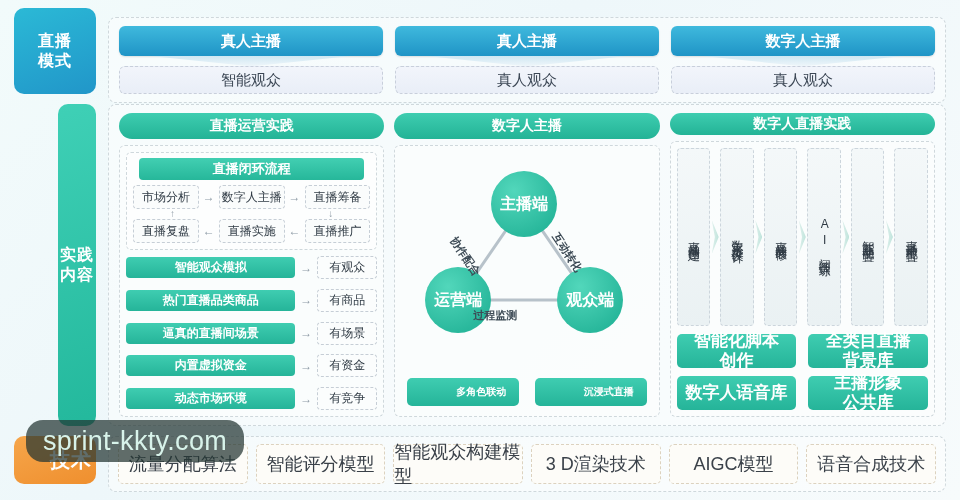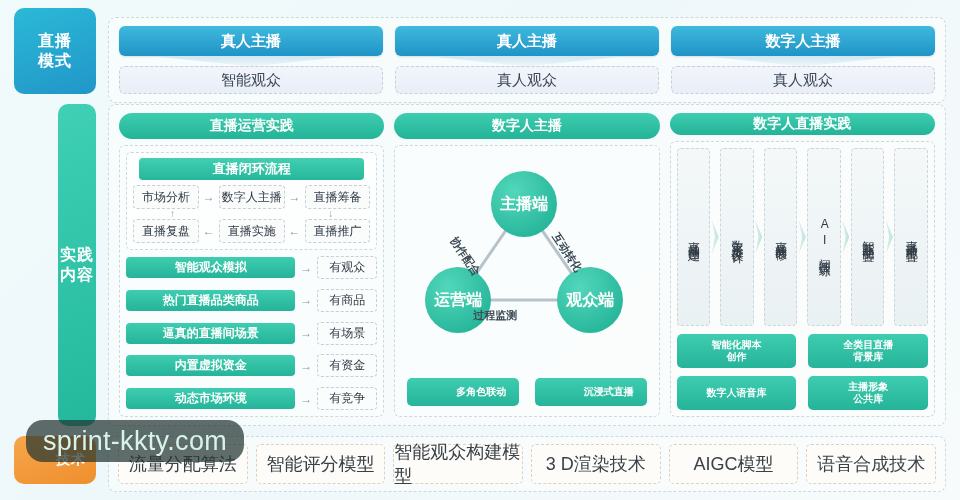--- a/index.html
+++ b/index.html
@@ -14,21 +14,21 @@
   .rail{position:absolute;left:14px;top:8px;width:82px;height:484px;}
   .rail-cell{
     border-radius:10px;color:#fff;display:flex;align-items:center;
     justify-content:center;text-align:center;line-height:1.25;
     font-weight:bold;letter-spacing:1px;box-sizing:border-box;
   }
   .rail-mode{height:86px;font-size:16px;
     background:linear-gradient(160deg,#2bb9d6 0%,#2196c9 100%);}
   .rail-practice{height:322px;margin-top:10px;font-size:16px;
     background:linear-gradient(160deg,#3fd0b6 0%,#23b89c 100%);margin-left:44px;}
-  .rail-tech{height:48px;margin-top:10px;font-size:14px;
+  .rail-tech{height:48px;margin-top:10px;font-size:20px;
     background:linear-gradient(160deg,#f6a64b 0%,#ef8f2e 100%);padding-left:32px;}
 
   
   .panel{
     position:absolute;box-sizing:border-box;
     border:1px dashed #cfd8dc;border-radius:8px;
     background:rgba(255,255,255,0.45);
   }
 
   
@@ -129,21 +129,21 @@
     font-size:12px;color:#2f3a44;letter-spacing:2px;line-height:1.1;
   }
   .vchevron{width:10px;display:flex;align-items:center;justify-content:center;}
   .vchevron i{
     display:block;width:7px;height:34px;
     background:linear-gradient(90deg,#dff0ec,#bfe4dc);
     clip-path:polygon(0 0,100% 50%,0 100%,45% 50%);
   }
   .grid2{margin-top:8px;display:grid;grid-template-columns:1fr 1fr;gap:8px 12px;}
   .gcell{
-    height:34px;border-radius:5px;color:#fff;font-size:10px;font-weight:bold;
+    height:34px;border-radius:5px;color:#fff;font-size:17px;font-weight:bold;
     display:flex;align-items:center;justify-content:center;text-align:center;line-height:1.2;
     background:linear-gradient(180deg,#3fcdb1 0%,#25b499 100%);
   }
 
   
   .tech-band{left:108px;top:436px;width:838px;height:56px;padding:7px 9px;}
   .tech-row{display:flex;gap:8px;height:100%;}
   .tech-cell{
     flex:1;border:1px dashed #dcd2bf;border-radius:5px;background:#fdfcf8;
     display:flex;align-items:center;justify-content:center;

